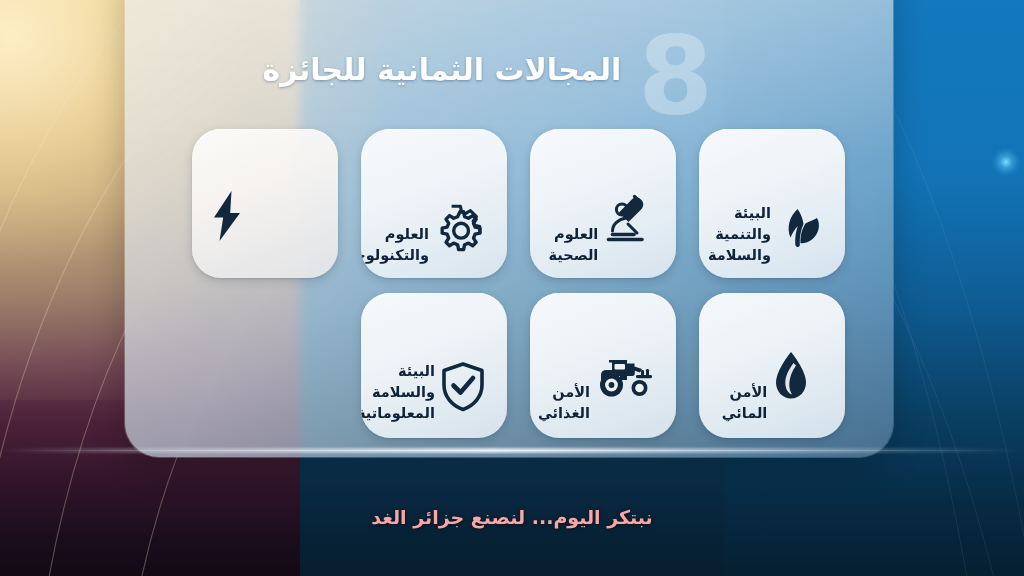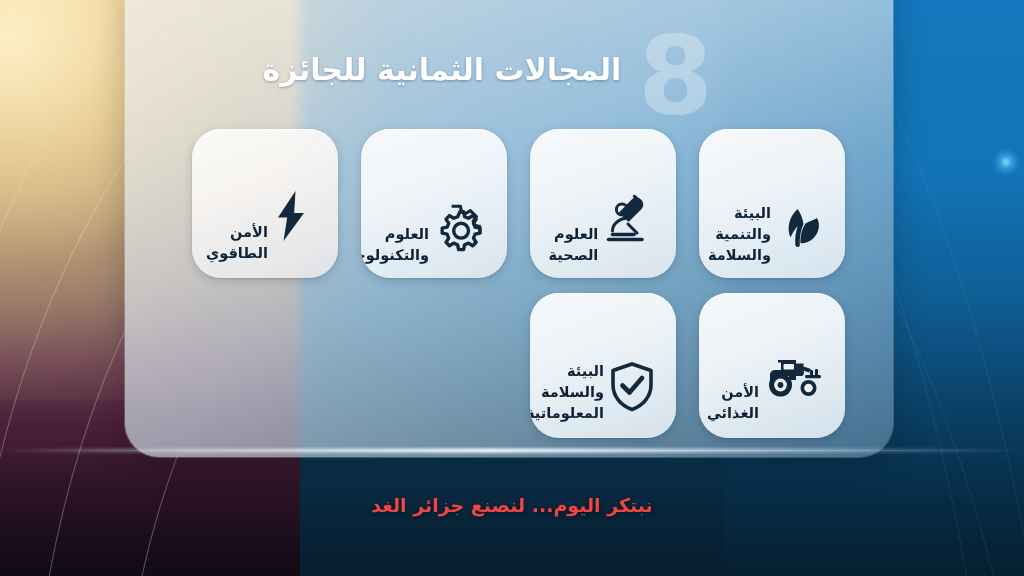--- a/index.html
+++ b/index.html
@@ -177,24 +177,24 @@
     padding-right:2px;
   }
   .card.one-line .card-icon { height:96px; }
   .card.one-line .card-label { font-size:14.5px; }
 
   
   .row2 { justify-content:space-between; padding-bottom:14px; }
 
   
   #tagline {
-    position:absolute; left:0; top:494px; width:1024px;
+    position:absolute; left:0; top:506px; width:1024px;
     text-align:center;
     font-size:19px; font-weight:bold;
-    color:#ef4444;
+    color:#fca5a5;
     letter-spacing:0px;
     text-shadow:0 1px 4px rgba(0,0,0,0.55);
   }
 </style>
 </head>
 <body>
 
 <div id="stage">
 
   <div class="bg-base"></div>
@@ -278,23 +278,33 @@
       </div>
       <div class="card-label">العلوم والتكنولوجيا</div>
     </div>
 
     <div class="card warm row2 one-line">
       <div class="card-icon">
         <svg width="34" height="52" viewBox="0 0 34 52" fill="#11283d">
           <path d="M21.5 1 L4 27.5 L13.2 27.5 L9.5 51 L30 23 L20.2 23 Z"></path>
         </svg>
       </div>
-      <div class="card-label">الأمن الطاقوي</div>
-    </div>
-
+    </div>
+
+    <div class="card row2 one-line">
+      <div class="card-icon">
+        <svg width="36" height="50" viewBox="0 0 36 50" fill="#11283d">
+          <path d="M18 1 C18 1 3 19 3 31.5 C3 40.6 9.7 47.5 18 47.5
+                   C26.3 47.5 33 40.6 33 31.5 C33 19 18 1 18 1 Z"></path>
+          <path d="M20.5 12 C14 21 11.5 27.5 12.5 34.5 C13.3 39.5 16 42.5 19 43.5
+                   C14.5 36.5 15.5 25 23 14.5 Z" fill="#f2f5f8" opacity="0.92"></path>
+        </svg>
+      </div>
+      <div class="card-label">الأمن المائي</div>
+    </div>
 
     <div class="card row2 one-line">
       <div class="card-icon">
         <svg width="58" height="44" viewBox="0 0 58 44" fill="#11283d">
           <path d="M13 6 L13 8.5 L16 8.5 L16 16 L10 16 C7 16 5 18 5 21 L5 26.5
                    L11 26.5 L11 22 L24 22 L24 26 L31 26 L31 22 L36.5 22
                    C37.8 22 38.8 21 38.8 19.8 L38.8 16.8 L44 18.5 L46 15 L38.5 12.5
                    L38.5 9.5 L31 9.5 L31 6 Z"></path>
           <rect x="18.5" y="10" width="10.5" height="5.5" rx="1" fill="#eef2f6"></rect>
           <circle cx="15.5" cy="31" r="11.5"></circle>

